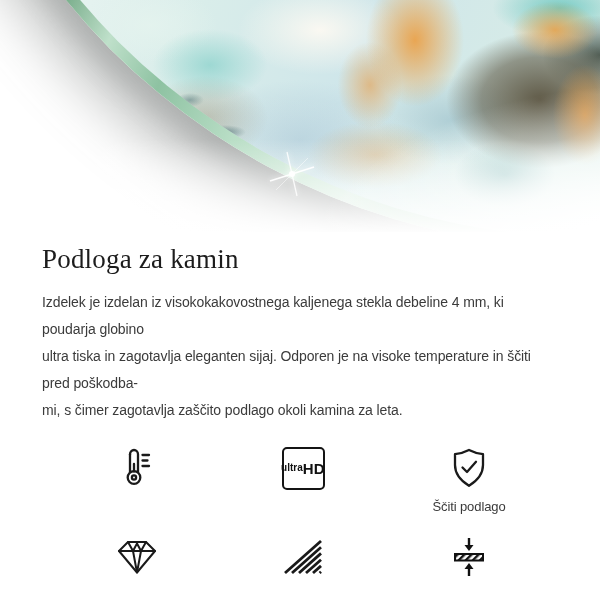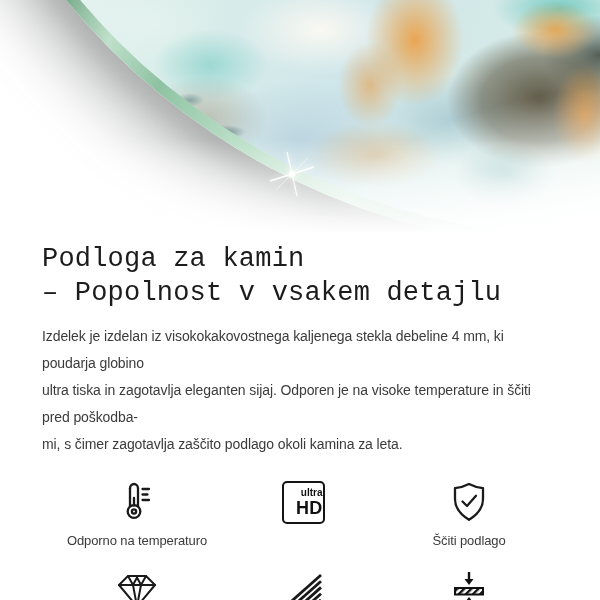--- a/index.html
+++ b/index.html
@@ -38,36 +38,36 @@
               radial-gradient(ellipse 420px 180px at 240px 230px, rgba(240,250,246,.85), transparent 75%),
               linear-gradient(110deg,#edf6f3 0%,#d9edea 30%,#cfe6ea 55%,#d6ebe7 80%,#dcefe9 100%); }
   .hero-fade { position:absolute; inset:0; pointer-events:none;
                background:
                  radial-gradient(ellipse 520px 300px at 660px 300px, #fff 28%, rgba(255,255,255,0) 72%),
                  linear-gradient(to bottom, rgba(255,255,255,0) 60%, rgba(255,255,255,.75) 92%, rgba(255,255,255,.96) 100%); }
   .sparkle { position:absolute; left:268px; top:150px; filter:drop-shadow(0 0 3px #fff); }
 
   
   .content { padding:0 42px; }
-  h1 { margin:10px 0 0 0; font-family:Liberation Mono, monospace; font-weight:400;
+  h1 { margin:10px 0 0 0; font-family:Liberation Serif, serif; font-weight:400;
        font-size:27px; line-height:34px; color:#1c1c1c; letter-spacing:.2px; }
   h1 .h-line { display:block; }
   .desc { margin-top:13px; color:#3b3b3b; font-size:14px; line-height:27px; letter-spacing:-.1px; }
 
   
   .features { display:grid; grid-template-columns:repeat(3,1fr); row-gap:20px;
               margin:21px 6px 0 12px; }
   .feature { display:flex; flex-direction:column; align-items:center; }
   .f-icon { height:46px; display:flex; align-items:center; justify-content:center; }
   .f-label { margin-top:8px; font-size:13px; color:#3a3a3a; letter-spacing:-.1px; }
   .hd-box { width:39px; height:39px; border:2.5px solid #141414; border-radius:5px;
-            display:flex; flex-direction:column; align-items:flex-end; justify-content:center;
+            display:flex; flex-direction:row; align-items:center; justify-content:center;
             color:#111; line-height:1; }
   .hd-top { font-size:10px; font-weight:700; letter-spacing:0; }
-  .hd-bottom { font-size:18px; font-weight:800; margin-top:1px; letter-spacing:.3px; }
+  .hd-bottom { font-size:15px; font-weight:800; margin-top:1px; letter-spacing:.3px; }
   svg.ficon { stroke:#1a1a1a; fill:none; stroke-width:2.3; stroke-linecap:round; stroke-linejoin:round; }
 </style>
 </head>
 <body>
 
 <div class="page">
 
   <div class="hero">
     <div class="disc-shadow"></div>
     <div class="glass-edge"></div>
@@ -80,21 +80,20 @@
         <path d="M8 40 L40 8" stroke-width=".9" opacity=".55"></path>
       </g>
       <circle cx="24" cy="24" r="3" fill="#ffffff"></circle>
     </svg>
   </div>
 
   <div class="content">
 
     <h1>
       <span class="h-line">Podloga za kamin</span>
-      <span class="h-line">– Popolnost v vsakem detajlu</span>
     </h1>
 
     <div class="desc">
       <div>Izdelek je izdelan iz visokokakovostnega kaljenega stekla debeline 4 mm, ki poudarja globino</div>
       <div>ultra tiska in zagotavlja eleganten sijaj. Odporen je na visoke temperature in ščiti pred poškodba-</div>
       <div>mi, s čimer zagotavlja zaščito podlago okoli kamina za leta.</div>
     </div>
 
     <div class="features">
 
@@ -104,21 +103,20 @@
             <path d="M15 8.2 C15 5.9 16.8 4 19 4 C21.2 4 23 5.9 23 8.2 L23 26.2"></path>
             <path d="M15 8.2 L15 26.2"></path>
             <circle cx="19" cy="31.5" r="6.3"></circle>
             <circle cx="19" cy="31.5" r="2.1"></circle>
             <path d="M19 18 L19 25.5"></path>
             <path d="M27.5 9 L34 9"></path>
             <path d="M27.5 14.5 L32.5 14.5"></path>
             <path d="M27.5 20 L34 20"></path>
           </svg>
         </div>
-        <div class="f-label">Odporno na temperaturo</div>
       </div>
 
       <div class="feature">
         <div class="f-icon">
           <div class="hd-box">
             <span class="hd-top">ultra</span>
             <span class="hd-bottom">HD</span>
           </div>
         </div>
       </div>

